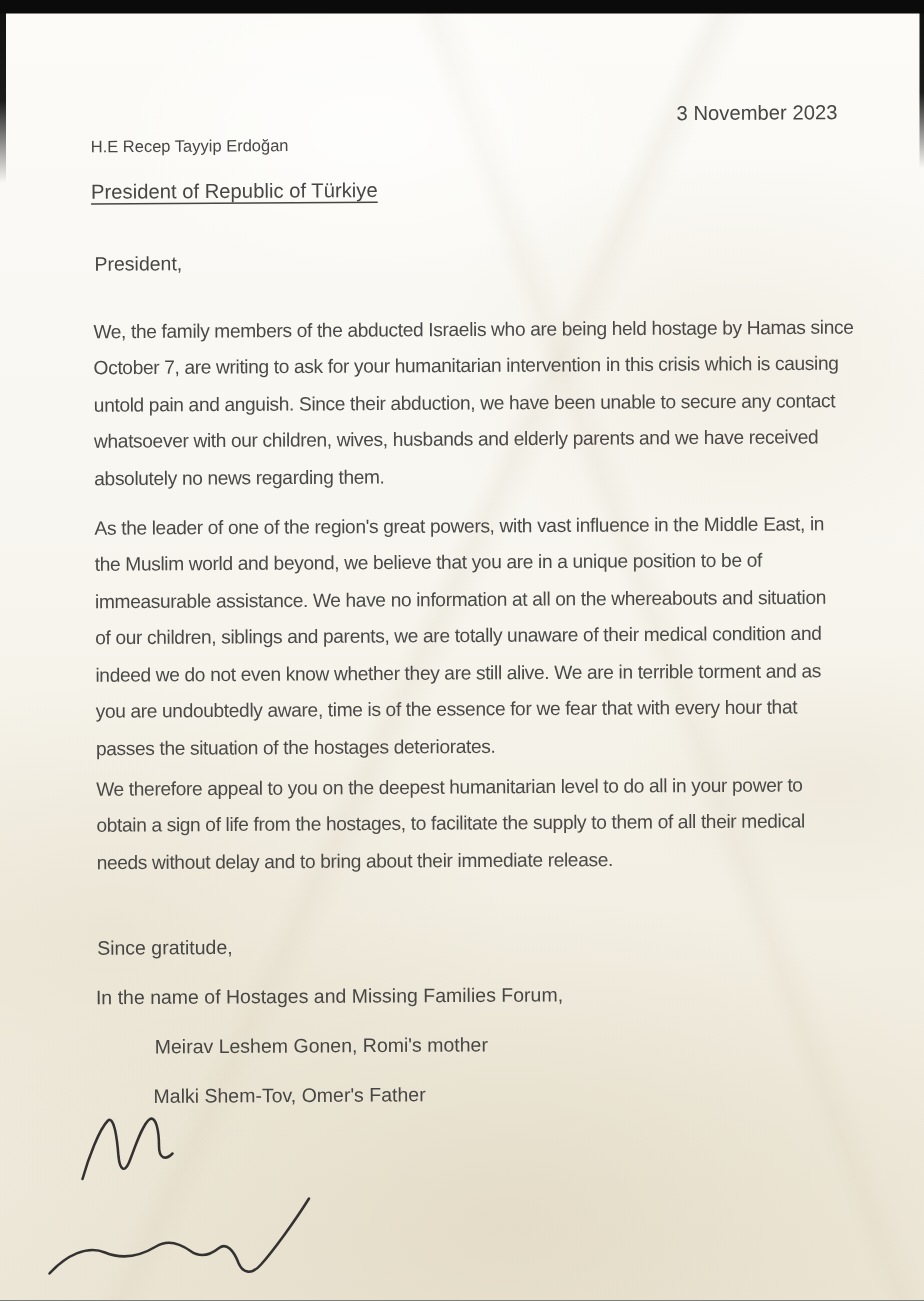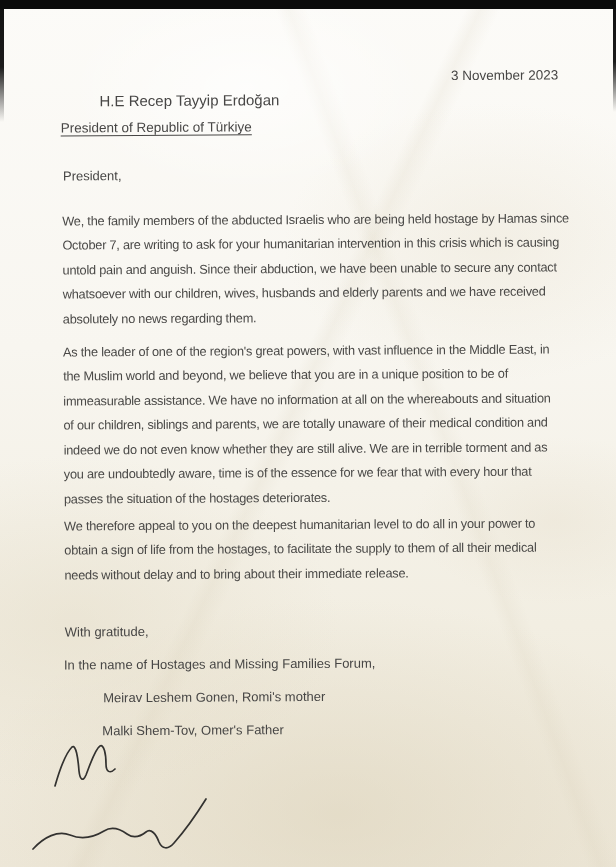--- a/index.html
+++ b/index.html
@@ -52,21 +52,21 @@
     transform-origin: 50% 40%;
     color: #474645;
     z-index: 2;
   }
   .line { position: absolute; white-space: pre; }
   .date-line {
     top: 69px; right: 56px;
     font-size: 13.5px;
     text-align: left;
   }
-  .recipient-name { top: 91px; left: 62px; font-size: 15px; margin-left: 39px; }
+  .recipient-name { top: 91px; left: 62px; font-size: 11px; }
   .recipient-title {
     top: 119px; left: 62px; font-size: 13.5px;
     text-decoration: underline;
     text-underline-offset: 3px;
     text-decoration-thickness: 1px;
   }
   .salutation { top: 167px; left: 64px; font-size: 13px; }
   .para {
     position: absolute;
     left: 63px;
@@ -115,21 +115,21 @@
 the Muslim world and beyond, we believe that you are in a unique position to be of
 immeasurable assistance. We have no information at all on the whereabouts and situation
 of our children, siblings and parents, we are totally unaware of their medical condition and
 indeed we do not even know whether they are still alive. We are in terrible torment and as
 you are undoubtedly aware, time is of the essence for we fear that with every hour that
 passes the situation of the hostages deteriorates.</p>
     <p class="para para-3">We therefore appeal to you on the deepest humanitarian level to do all in your power to
 obtain a sign of life from the hostages, to facilitate the supply to them of all their medical
 needs without delay and to bring about their immediate release.</p>
 
-    <div class="line closing">With gratitude,</div>
+    <div class="line closing">Since gratitude,</div>
     <div class="line forum-line">In the name of Hostages and Missing Families Forum,</div>
     <div class="line signatory-1">Meirav Leshem Gonen, Romi's mother</div>
     <div class="line signatory-2">Malki Shem-Tov, Omer's Father</div>
   </div>
 
   <svg class="signatures" viewBox="0 0 616 867" xmlns="http://www.w3.org/2000/svg" aria-hidden="true">
     <path d="M55,786 C59,772 66,753 72,747 C76,744 78,758 79,771 C80,780 83,782 86,775
              C90,765 95,749 100,746 C104,744 106,754 106,764 C106,772 110,774 115,769" fill="none" stroke="#333230" stroke-width="1.7" stroke-linecap="round" stroke-linejoin="round"></path>
     <path d="M33,849 C44,837 58,830 70,835 C82,840 94,837 104,831 C112,826 120,829 127,834
              C134,839 141,836 146,832 C151,828 156,834 159,842 C162,849 168,850 174,843

